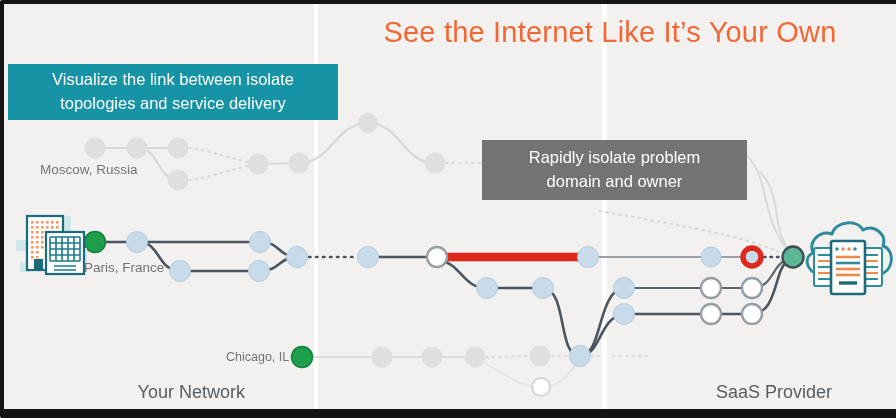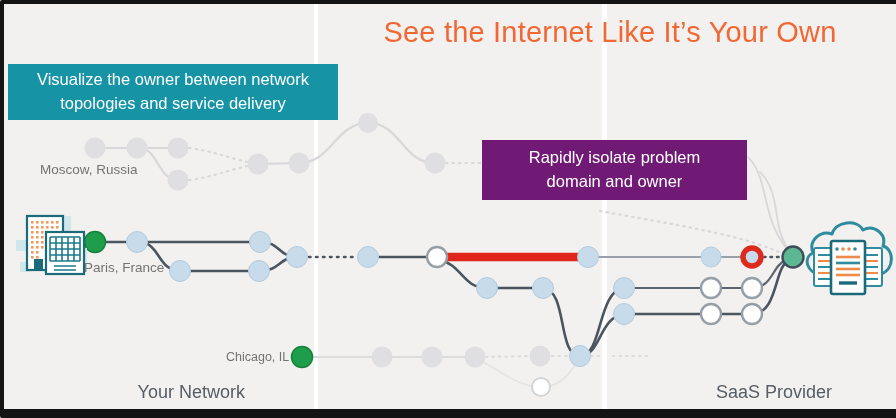--- a/index.html
+++ b/index.html
@@ -3,21 +3,21 @@
 <meta charset="utf-8">
 <style>
   html,body{margin:0;padding:0;background:#fff;font-family:"Liberation Sans",sans-serif;}
   #stage{position:relative;width:896px;height:418px;background:#F2F1EF;overflow:hidden;padding-left:34px;}
   #frame{position:absolute;inset:0;border:4px solid #141414;border-bottom-width:9px;border-radius:2px;pointer-events:none;z-index:50;}
   svg{position:absolute;left:0;top:0;z-index:1;}
   .txt{position:absolute;z-index:10;}
   #title{left:352px;top:16px;width:516px;text-align:center;font-size:29px;color:#F26835;letter-spacing:0.2px;}
   .banner{display:flex;align-items:center;justify-content:center;text-align:center;color:#fff;font-size:16.5px;line-height:1.45;z-index:12;}
   #banner-teal{left:8px;top:64px;width:330px;height:56px;background:#1693A5;padding:0 16px;box-sizing:border-box;}
-  #banner-orange{left:482px;top:140px;width:265px;height:60px;background:#701a75;padding:0 30px;box-sizing:border-box;}
+  #banner-orange{left:482px;top:140px;width:265px;height:60px;background:#737373;padding:0 30px;box-sizing:border-box;}
   .loc{color:#737373;font-size:13.5px;white-space:nowrap;}
   #loc-moscow{left:40px;top:162px;}
   #loc-paris{left:84px;top:260px;}
   #loc-chicago{left:226px;top:350px;font-size:12.5px;}
   .zone{color:#565D64;text-align:right;}
   #zone-your-network{left:95px;top:382px;width:150px;font-size:18px;}
   #zone-isp{left:431px;top:380px;width:80px;font-size:19px;}
   #zone-saas{left:680px;top:382px;width:152px;font-size:18px;}
 </style>
 </head>
@@ -197,21 +197,21 @@
         <path d="M32,57 h24" stroke="#F08A4B" stroke-width="2.6"></path>
         <path d="M32,63 h24" stroke="#F08A4B" stroke-width="2.6"></path>
         <path d="M35,71 h18" stroke="#1C6B7A" stroke-width="3.4"></path>
       </g>
     </g>
   </svg>
 
   <div class="txt" id="title">See the Internet Like It’s Your Own</div>
 
   <div class="txt banner" id="banner-teal">
-    <span>Visualize the owner between network topologies and service delivery</span>
+    <span>Visualize the link between isolate topologies and service delivery</span>
   </div>
 
   <div class="txt banner" id="banner-orange">
     <span>Rapidly isolate problem domain and owner</span>
   </div>
 
   <div class="txt loc" id="loc-moscow">Moscow, Russia</div>
   <div class="txt loc" id="loc-paris">Paris, France</div>
   <div class="txt loc" id="loc-chicago">Chicago, IL</div>
 

